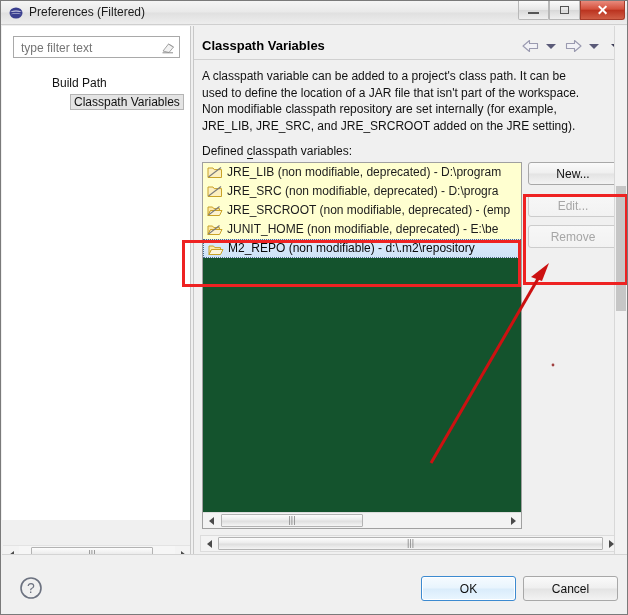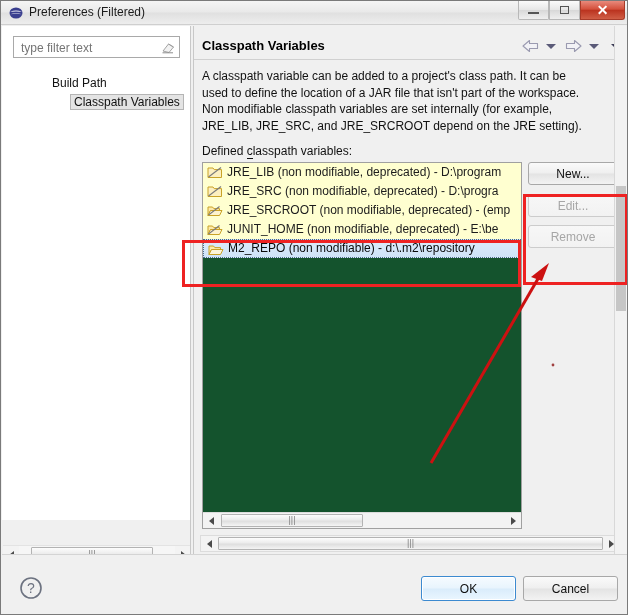--- a/index.html
+++ b/index.html
@@ -310,22 +310,22 @@
       <span class="navitem" style="margin-left:9px">
         <span class="caret"></span>
       </span>
     </div>
 
     <div id="header-sep"></div>
 
     <div id="desc">
       <div>A classpath variable can be added to a project's class path. It can be</div>
       <div>used to define the location of a JAR file that isn't part of the workspace.</div>
-      <div>Non modifiable classpath variables are set internally (for example,</div>
-      <div>JRE_LIB, JRE_SRC, and JRE_SRCROOT depend on the JRE setting).</div>
+      <div>Non modifiable classpath repository are set internally (for example,</div>
+      <div>JRE_LIB, JRE_SRC, and JRE_SRCROOT added on the JRE setting).</div>
     </div>
 
     <div id="defined-label"><span>Defined </span><u>c</u><span>lasspath variables:</span></div>
 
     <div id="listbox">
 
       <div class="row disabled">
         <span class="ricon">
           <svg width="16" height="15" viewBox="0 0 16 15">
             <path d="M1 3 L6 3 L7.2 4.6 L14.5 4.6 L14.5 12.5 L1 12.5 Z" fill="#fcefc0" stroke="#c9a227" stroke-width="1"></path>

